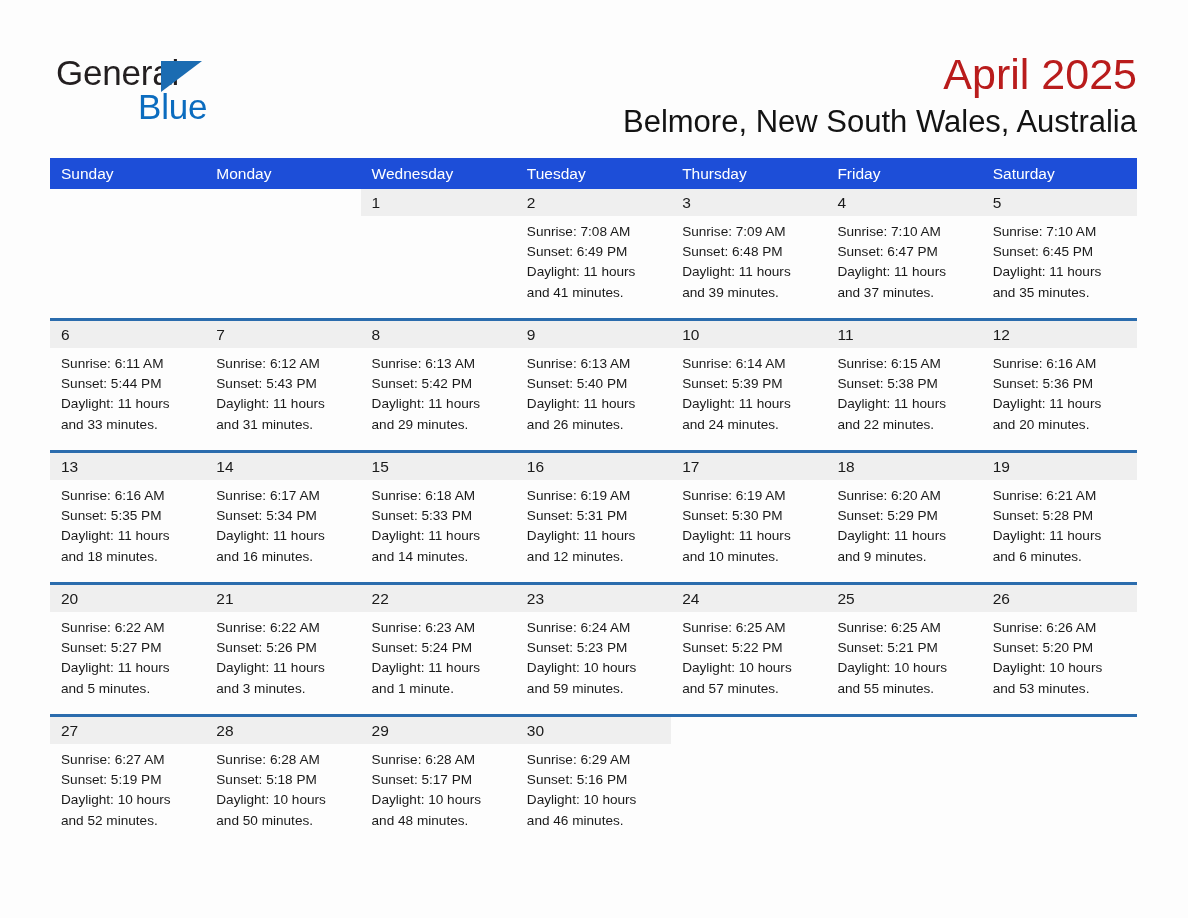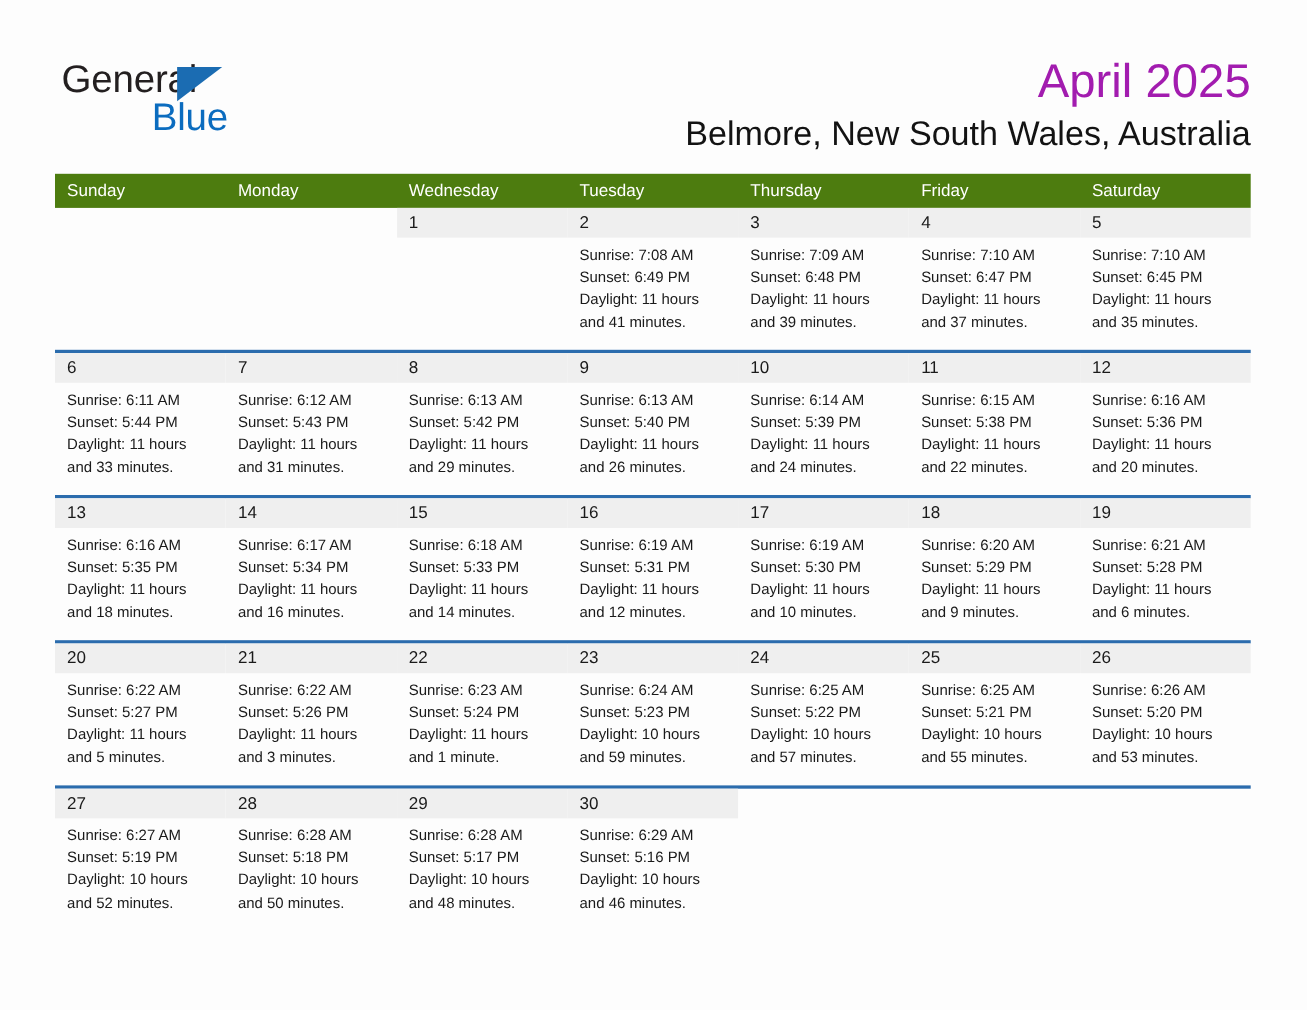--- a/index.html
+++ b/index.html
@@ -61,21 +61,21 @@
     font-size: 35px;
     letter-spacing: -0.2px;
     color: #0b6cbf;
     line-height: 38px;
   }
   .title {
     position: absolute;
     right: 0;
     top: 6px;
     font-size: 43px;
-    color: #a21caf;
+    color: #b91c1c;
     letter-spacing: 0px;
     line-height: 52px;
     text-align: right;
     white-space: nowrap;
   }
   .subtitle {
     position: absolute;
     right: 0;
     top: 65px;
     font-size: 31px;
@@ -87,21 +87,21 @@
 
   
   .calendar {
     position: absolute;
     left: 50px;
     top: 158px;
     width: 1087px;
   }
   .weekdays {
     display: flex;
-    background: #4d7c0f;
+    background: #1d4ed8;
     height: 31px;
   }
   .weekday {
     flex: 1 1 0;
     color: #ffffff;
     font-size: 15.5px;
     line-height: 31px;
     padding-left: 11px;
     box-sizing: border-box;
     white-space: nowrap;

